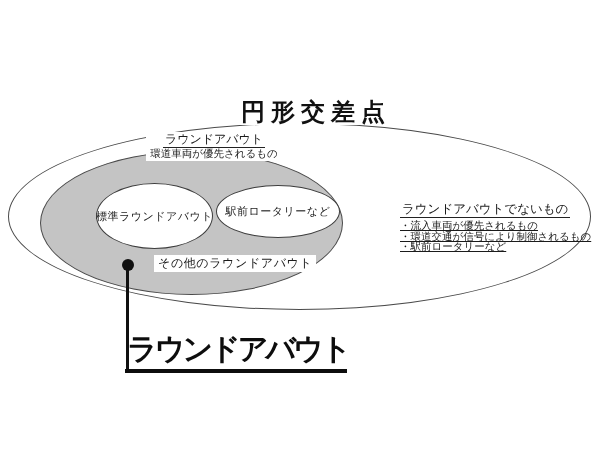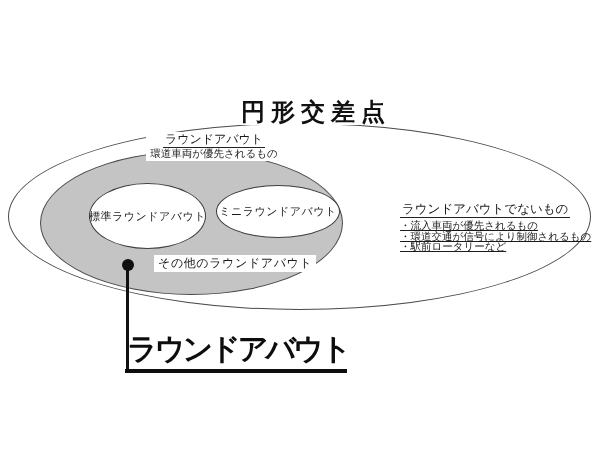--- a/index.html
+++ b/index.html
@@ -5,21 +5,21 @@
   html,body { margin:0; padding:0; background:#ffffff; }
   .canvas {
     position:relative; width:600px; height:450px; background:#ffffff;
     font-family:"DejaVu Sans","Liberation Sans",sans-serif;
     color:#1b1b1b; overflow:hidden;
   }
   .ellipse { position:absolute; border-radius:50%; box-sizing:content-box; }
   .outer  { left:8px;  top:123px; width:581px; height:185px; border:1.5px solid #4a4a4a; background:#ffffff; }
   .gray   { left:40px; top:151px; width:301px; height:142px; border:1.5px solid #4a4a4a; background:#c4c4c4; }
   .inner  { background:#ffffff; border:1.5px solid #3d3d3d; display:flex; align-items:center; justify-content:center; }
-  .std    { left:89px;  top:183px; width:115px; height:64px; }
+  .std    { left:96px;  top:183px; width:115px; height:64px; }
   .mini   { left:216px; top:185px; width:122px; height:51px; }
   .inner span { font-size:11px; letter-spacing:0.5px; white-space:nowrap; }
 
   .title {
     position:absolute; left:231px; top:99px; padding:0 10px; background:#ffffff;
     font-size:24px; font-weight:bold; letter-spacing:6px; line-height:26px; color:#111;
     white-space:nowrap;
     text-align:right;
   }
 
@@ -51,21 +51,21 @@
 
   <div class="ellipse outer"></div>
 
   <div class="ellipse gray"></div>
 
   <div class="ellipse inner std">
     <span>標準ラウンドアバウト</span>
   </div>
 
   <div class="ellipse inner mini">
-    <span>ミニラウンドアバウト</span>
+    <span>駅前ロータリーなど</span>
   </div>
 
   <div class="title">円形交差点</div>
 
   <div class="top-label">
     <div class="tl1">
       <span class="u">ラウンドアバウト</span>
     </div>
     <div class="tl2">環道車両が優先されるもの</div>
   </div>

